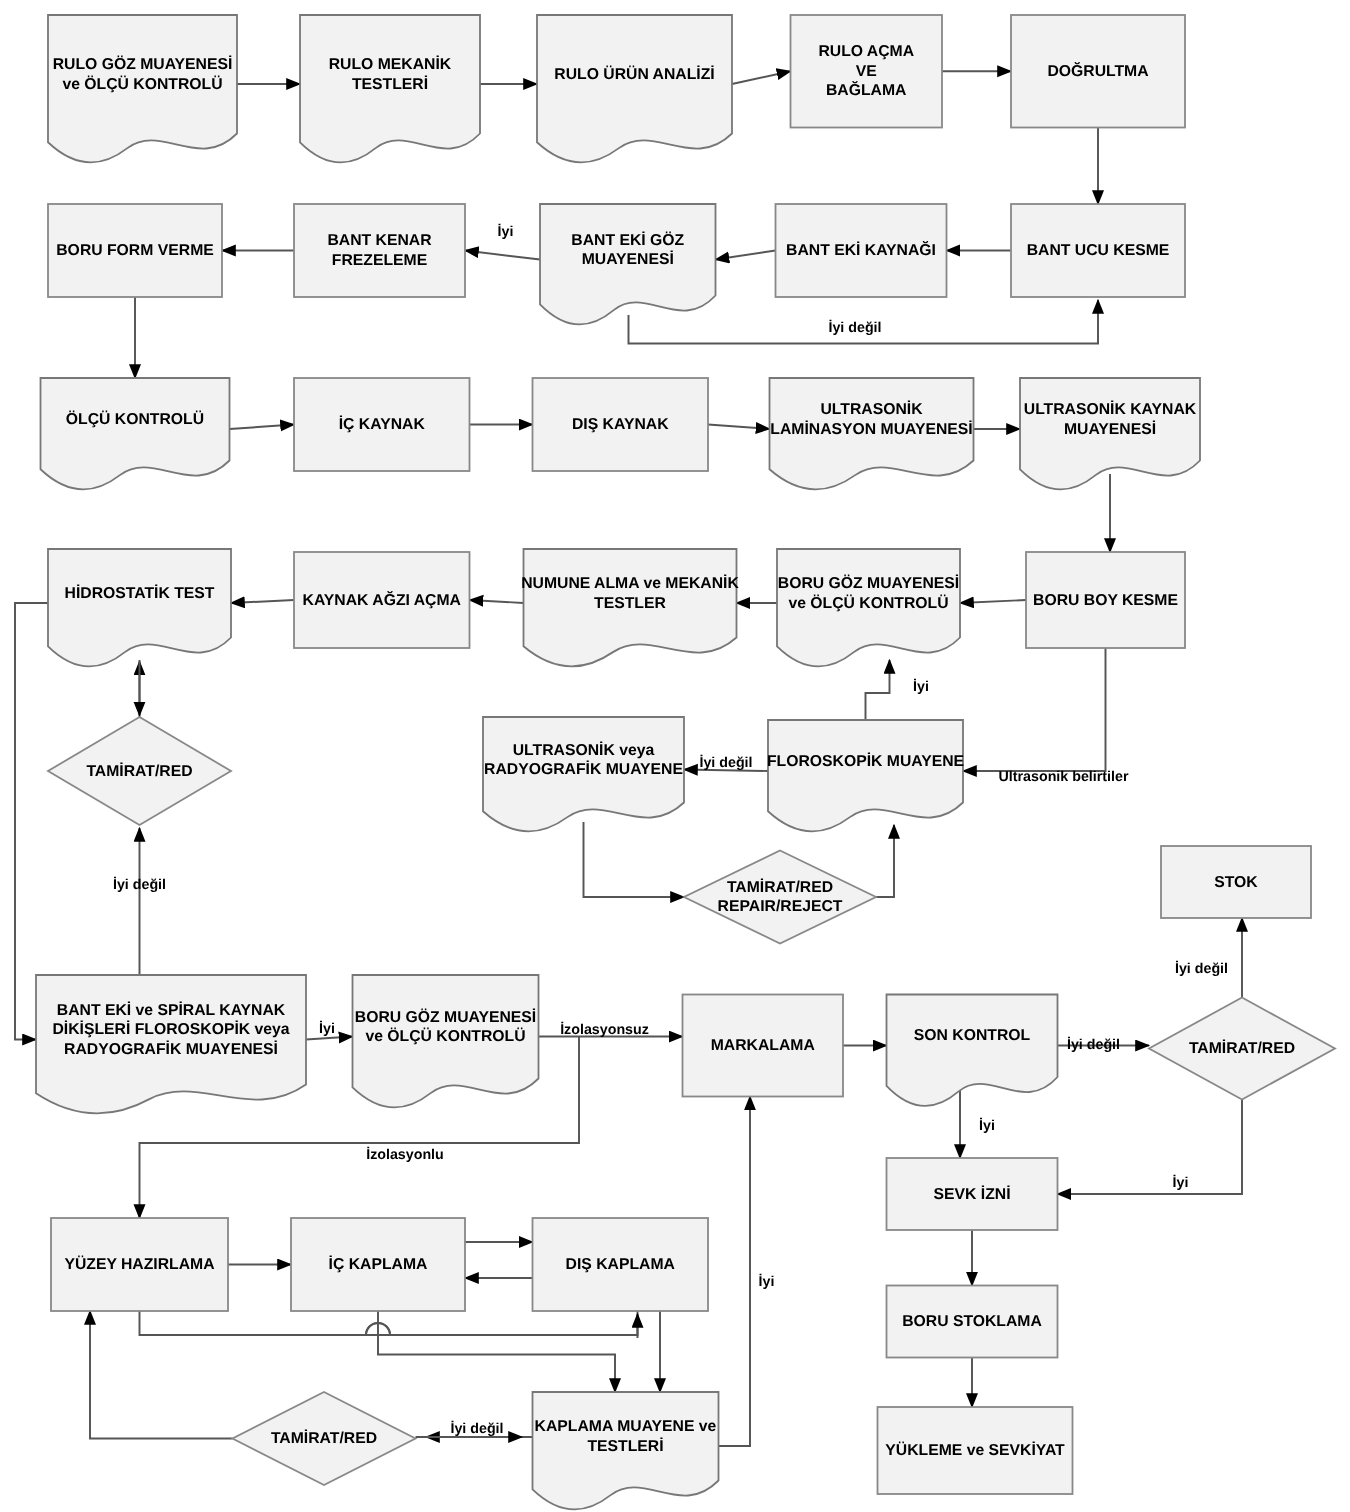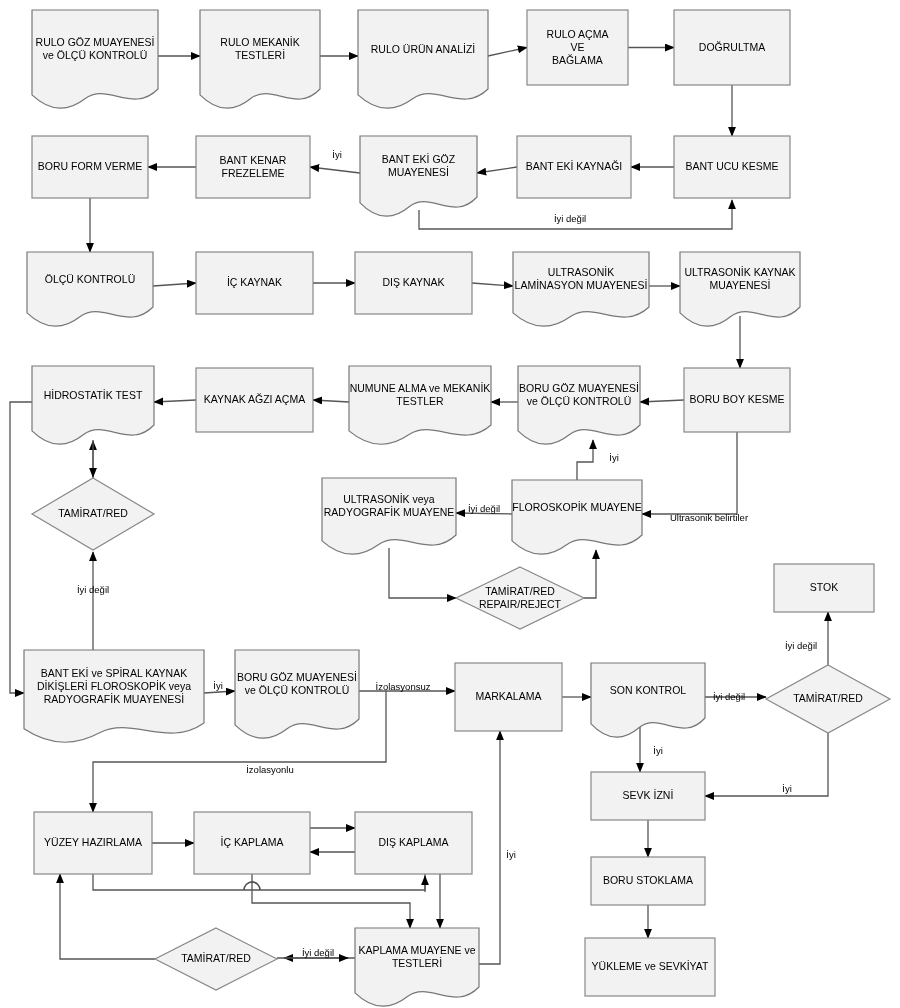--- a/index.html
+++ b/index.html
@@ -1,17 +1,17 @@
 <!DOCTYPE html>
 <html><head>
 <meta charset="utf-8">
 <style>
   html,body{margin:0;padding:0;background:#ffffff;}
   body{font-family:"Liberation Sans",sans-serif;}
-  #stage{position:relative;width:900px;height:1008px;background:#ffffff;overflow:hidden;}
+  #stage{position:relative;width:900px;height:1008px;background:#ffffff;overflow:hidden;font-weight:bold;}
   svg{position:absolute;left:0;top:0;width:900px;height:1008px;}
   .nshape{fill:#f2f2f2;stroke:#888888;stroke-width:1.2;}
   .dshape{fill:#f2f2f2;stroke:#777777;stroke-width:1.2;}
   .dia{fill:#f2f2f2;stroke:#888888;stroke-width:1.2;}
   .lnk{fill:none;stroke:#555555;stroke-width:1.3;}
   .nodetext{font-family:"Liberation Sans",sans-serif;font-size:10.5px;fill:#000000;text-anchor:middle;dominant-baseline:middle;}
   .edgetext{font-family:"Liberation Sans",sans-serif;font-size:9.5px;fill:#000000;text-anchor:middle;dominant-baseline:middle;}
 </style>
 </head>
 <body>

